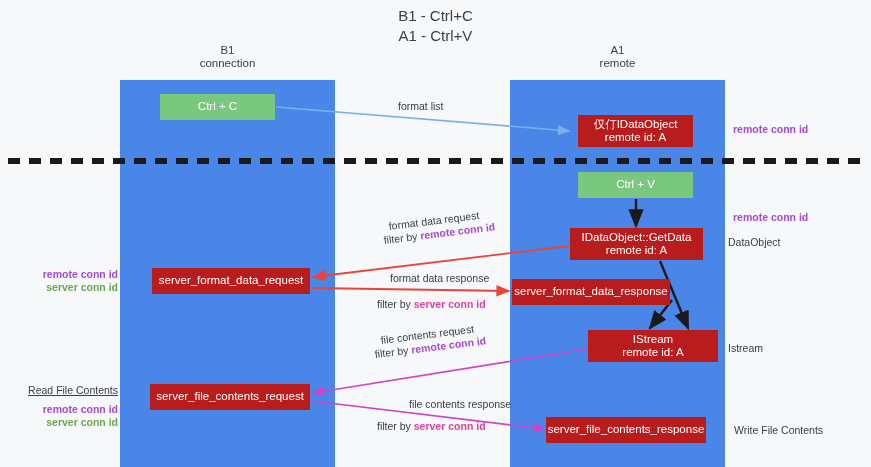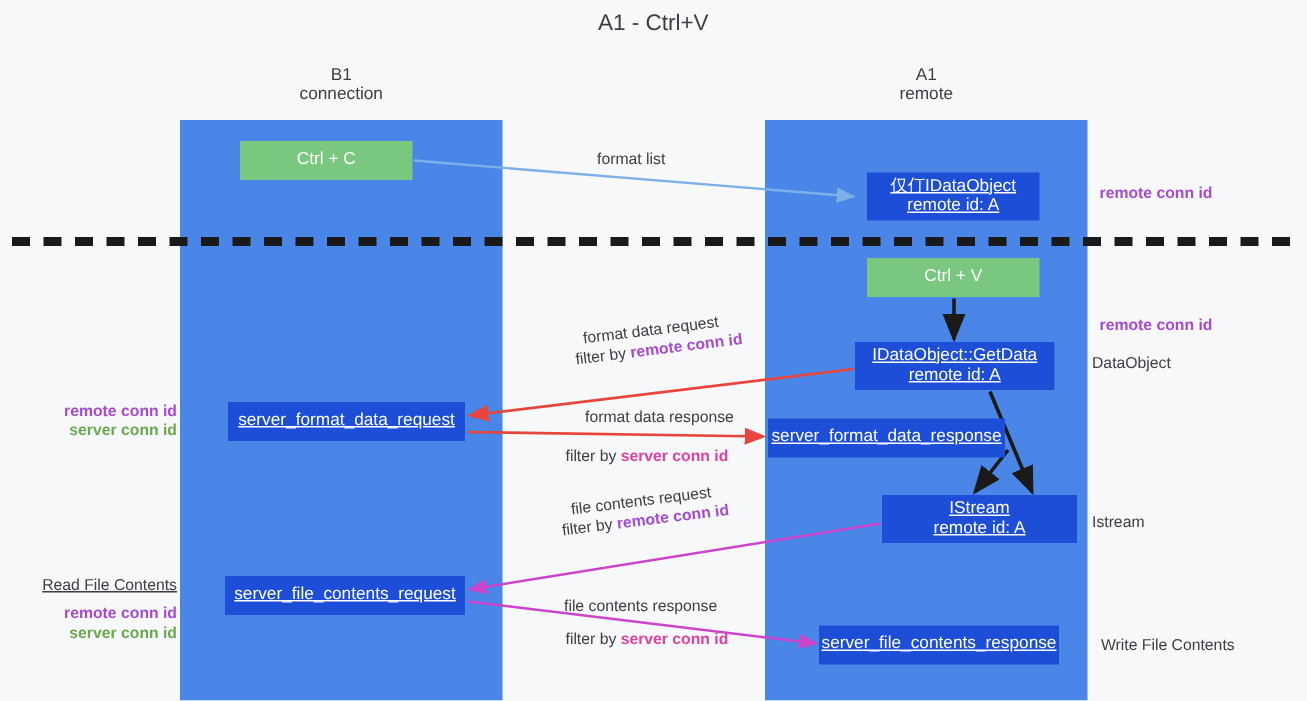--- a/index.html
+++ b/index.html
@@ -35,21 +35,21 @@
   #title span{display:block;}
 
   
   .node{
     position:absolute;box-sizing:border-box;
     display:flex;flex-direction:column;align-items:center;justify-content:center;
     color:#ffffff;font-size:11.5px;line-height:13.5px;text-align:center;
   }
   .node .l2{font-size:11.5px;}
   .green{background:#7ac77f;}
-  .orange{background:#1d4ed8;text-decoration:underline;}
+  .orange{background:#b91c1c;}
 
   #n-ctrlc{left:160px;top:94px;width:115px;height:26px;}
   #n-idataobject{left:578px;top:115px;width:115px;height:32px;}
   #n-ctrlv{left:578px;top:172px;width:115px;height:26px;}
   #n-getdata{left:570px;top:228px;width:133px;height:32px;}
   #n-sfdreq{left:152px;top:268px;width:158px;height:26px;}
   #n-sfdres{left:512px;top:279px;width:158px;height:26px;}
   #n-istream{left:588px;top:330px;width:130px;height:32px;}
   #n-sfcreq{left:150px;top:384px;width:160px;height:26px;}
   #n-sfcres{left:546px;top:417px;width:160px;height:26px;}
@@ -76,21 +76,21 @@
   .k-purple{color:#a64ad0;}
   .k-pink{color:#e040a0;}
 
   #lb-formatlist{left:398px;top:100px;}
   #lb-fdreq{left:388px;top:220px;transform:rotate(-7deg);transform-origin:left top;}
   #lb-fdreq2{left:383px;top:234px;transform:rotate(-7deg);transform-origin:left top;}
   #lb-fdres{left:390px;top:272px;}
   #lb-fdres2{left:377px;top:298px;}
   #lb-fcreq{left:380px;top:334px;transform:rotate(-7deg);transform-origin:left top;}
   #lb-fcreq2{left:374px;top:348px;transform:rotate(-7deg);transform-origin:left top;}
-  #lb-fcres{left:376px;top:398px;}
+  #lb-fcres{left:409px;top:398px;}
   #lb-fcres2{left:377px;top:420px;}
 
   svg.overlay{position:absolute;left:0;top:0;width:871px;height:467px;pointer-events:none;}
 </style>
 </head>
 <body>
 
 <div id="stage">
 
   <div class="lane" id="lane-b1"></div>
@@ -125,20 +125,21 @@
     <line x1="672" y1="300" x2="650" y2="328" stroke="#1a1a1a" stroke-width="2.4" marker-end="url(#ah-black)"></line>
 
     <line x1="660" y1="261" x2="688" y2="328" stroke="#1a1a1a" stroke-width="2.4" marker-end="url(#ah-black)"></line>
 
     <line x1="587" y1="349" x2="313" y2="393" stroke="#cc44cc" stroke-width="1.6" marker-end="url(#ah-magenta)"></line>
 
     <line x1="312" y1="401" x2="544" y2="429" stroke="#cc44cc" stroke-width="1.6" marker-end="url(#ah-magenta)"></line>
   </svg>
 
   <div id="title">
+    <span>B1 - Ctrl+C</span>
     <span>A1 - Ctrl+V</span>
   </div>
 
   <div class="lane-head" id="head-b1">
     <span class="big">B1</span>
     <span class="sub">connection</span>
   </div>
   <div class="lane-head" id="head-a1">
     <span class="big">A1</span>
     <span class="sub">remote</span>

